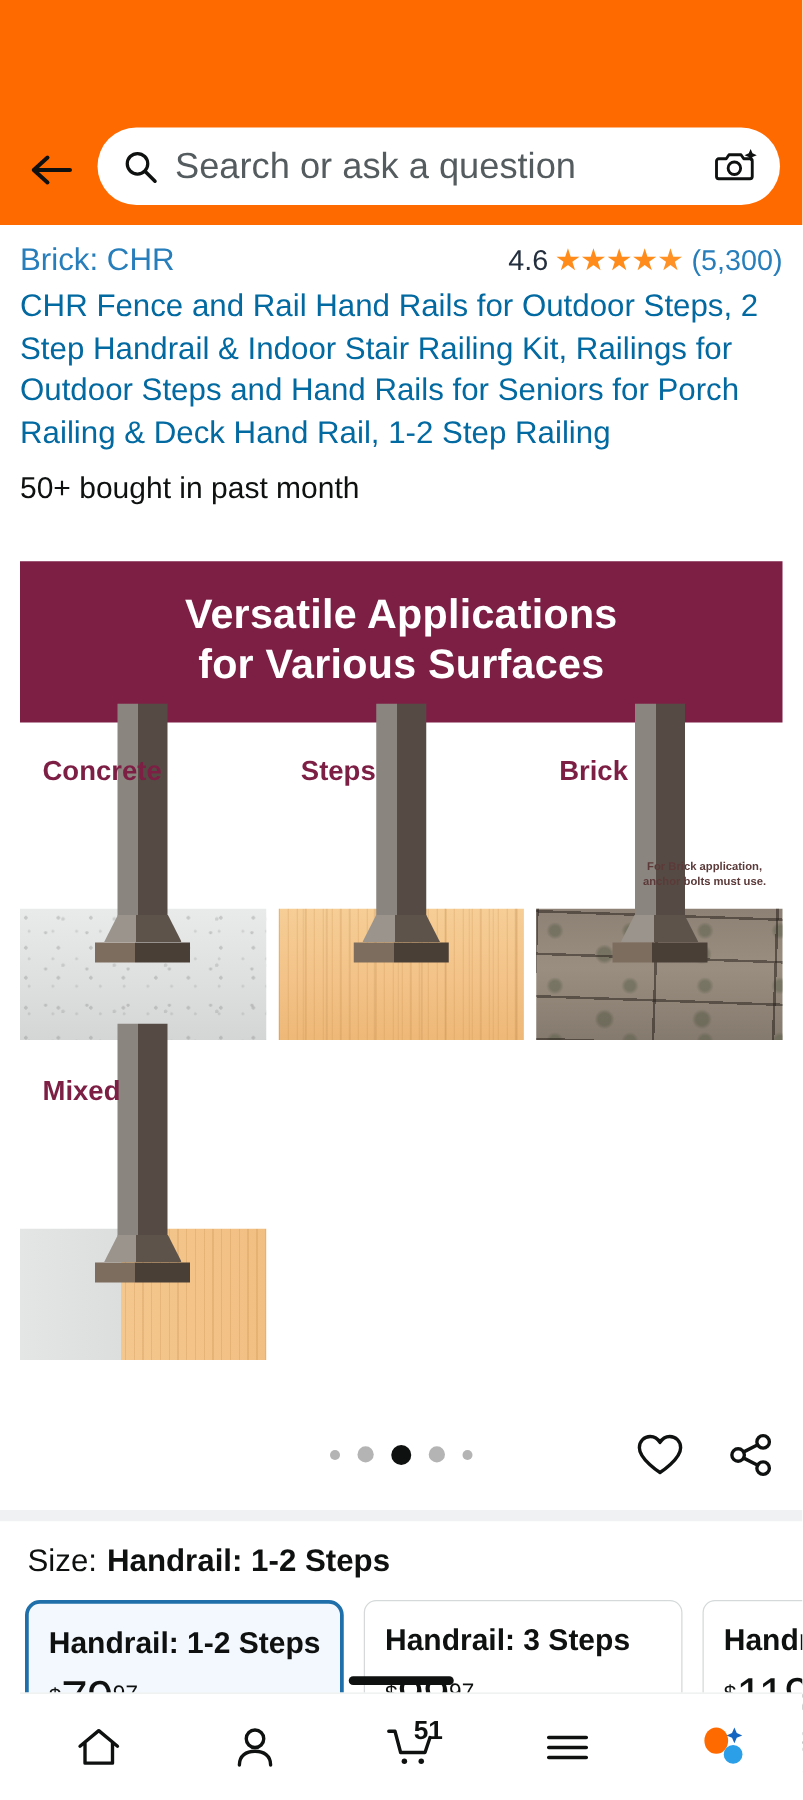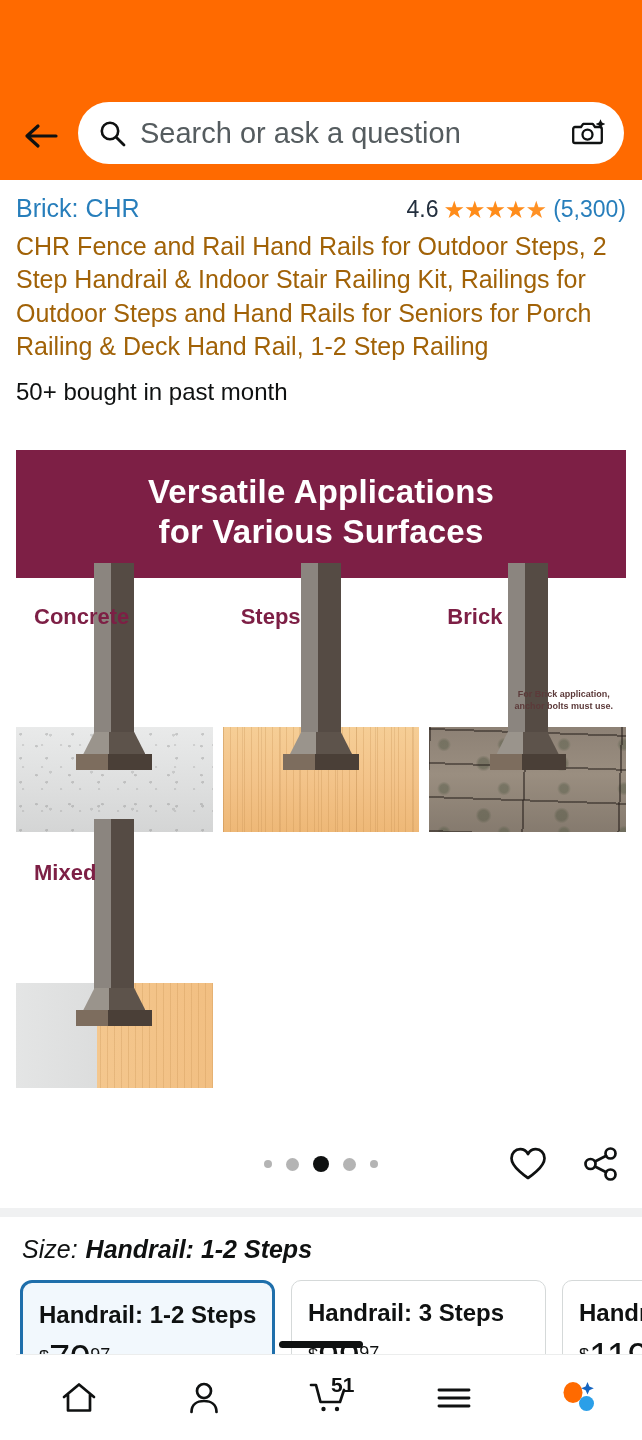--- a/index.html
+++ b/index.html
@@ -68,21 +68,21 @@
     white-space: nowrap;
   }
   .rating-val { color: #232f3e; margin-right: 3px; }
   .stars { color: #ff8c1a; font-size: 24px; letter-spacing: -1px; }
   .rating-count { color: #277ebb; margin-left: 5px; cursor: pointer; }
 
   .title {
     margin-top: 6px;
     font-size: 25px;
     line-height: 1.34;
-    color: #a16207;
+    color: #0369a1;
   }
   .bought {
     margin-top: 14px;
     font-size: 24px;
     color: #0f1111;
   }
   .bought b { font-weight: 400; }
 
   
   .media { margin-top: 44px; padding: 0 16px; }
@@ -228,21 +228,20 @@
     margin-left: auto;
     display: flex; align-items: center; gap: 34px;
   }
 
   
   .divider { height: 9px; background: #f0f1f2; margin-top: 14px; }
   .size-head {
     padding: 18px 39px 0 22px;
     font-size: 25px;
     color: #0f1111;
-    font-style: italic;
   }
   .size-head .sel { font-weight: 700; margin-left: 8px; }
 
   .size-row {
     margin-top: 16px;
     padding-left: 20px;
     display: flex;
     gap: 16px;
     overflow: hidden;
   }

